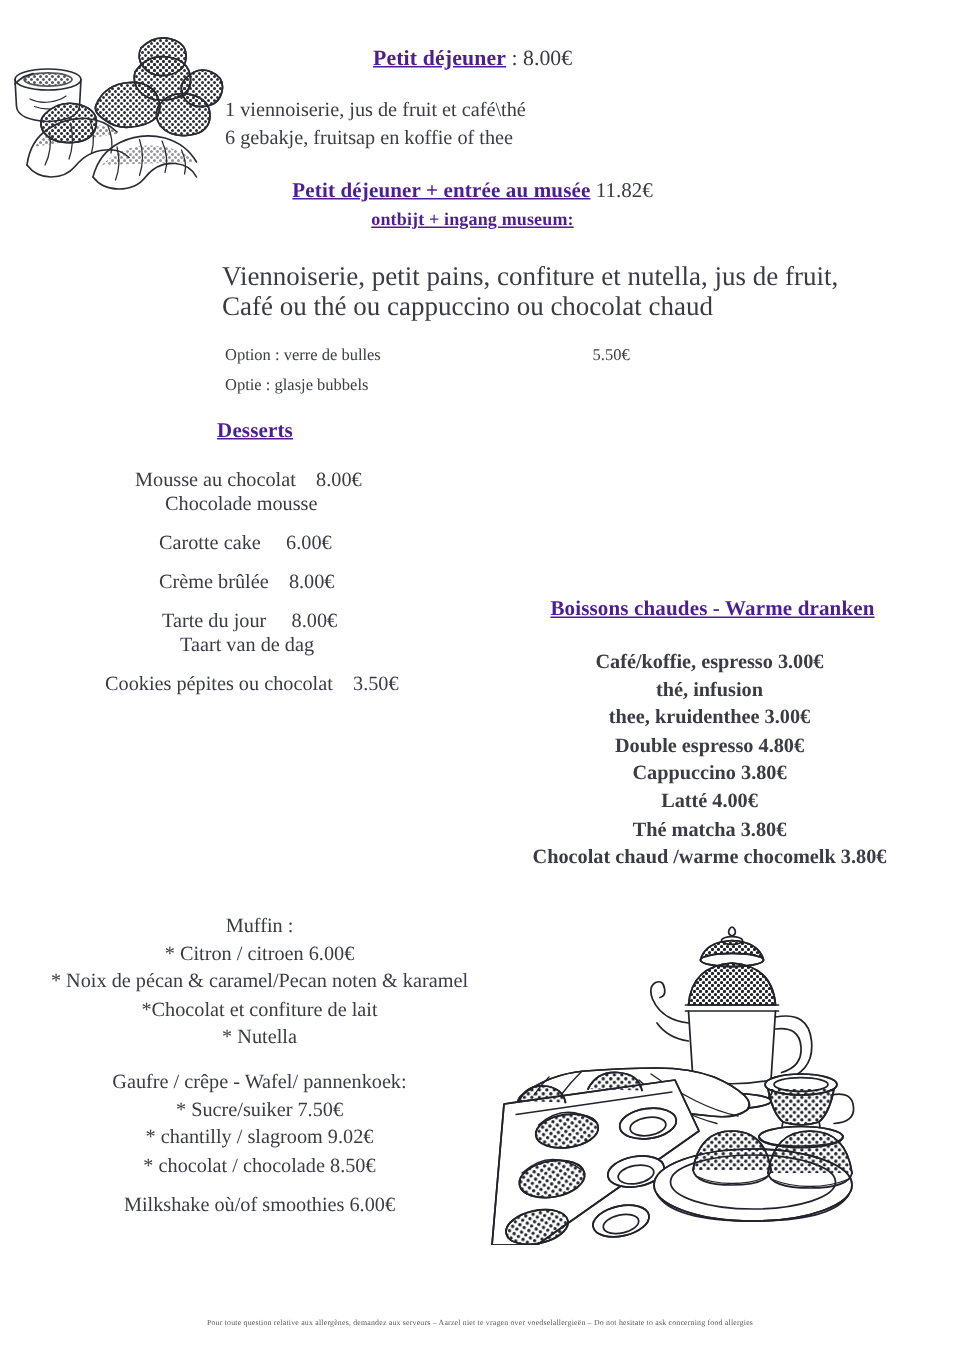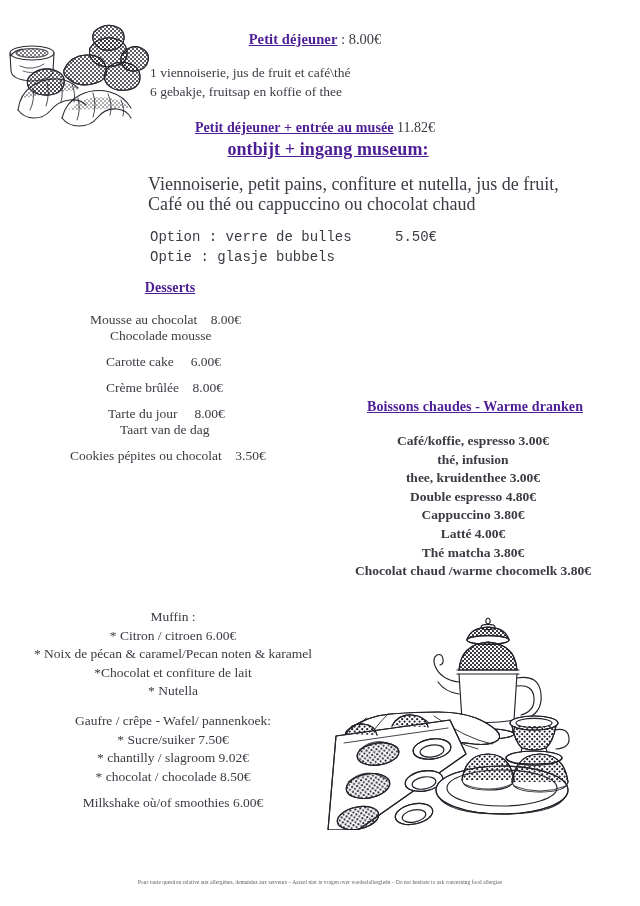--- a/index.html
+++ b/index.html
@@ -29,25 +29,25 @@
     color: #4c1d95;
   }
   .line { white-space: nowrap; }
 
   
   #bf-title      { left: 150px;  top: 31px;  width: 330px; font-size: 14.5px; }
   #bf-title .hdr { font-size: 14.5px; }
   #bf-desc       { left: 150px;  top: 63px;  width: 340px; font-size: 13.5px; line-height: 19px; }
 
   #museum-title  { left: 150px;  top: 120px; width: 330px; font-size: 14px; }
-  #museum-title2 { left: 163px;  top: 139px; width: 330px; font-size: 18px; }
+  #museum-title2 { left: 150px;  top: 139px; width: 330px; font-size: 12px; }
 
   #museum-desc   { left: 148px;  top: 174px; width: 360px; font-size: 18px; line-height: 20px; }
 
-  #option-blk    { left: 150px;  top: 227px; width: 320px; font-size: 14px; line-height: 20px; font-family: Liberation Mono, monospace; }
+  #option-blk    { left: 150px;  top: 227px; width: 320px; font-size: 11px; line-height: 20px; }
   #option-blk .row { display: flex; }
   #option-blk .nm  { flex: 0 0 245px; }
 
   
   #desserts-head { left: 60px;  top: 280px; width: 220px; font-size: 14px; }
   #desserts-list { left: 10px;  top: 312px; width: 320px; font-size: 13.5px; }
   #desserts-list .item { margin-bottom: 10px; }
   #desserts-list .fr, #desserts-list .nl { display: block; white-space: pre; }
 
   

